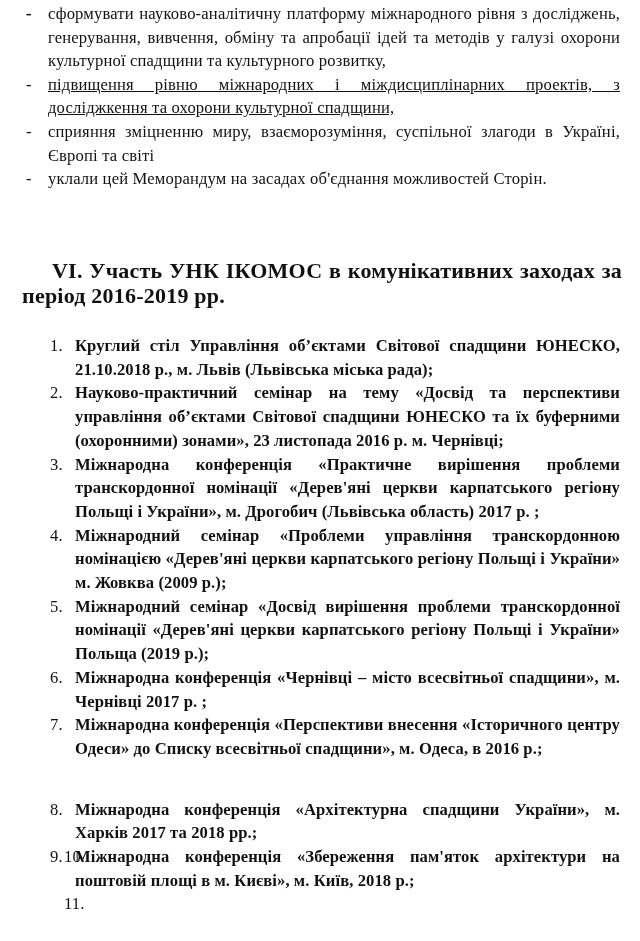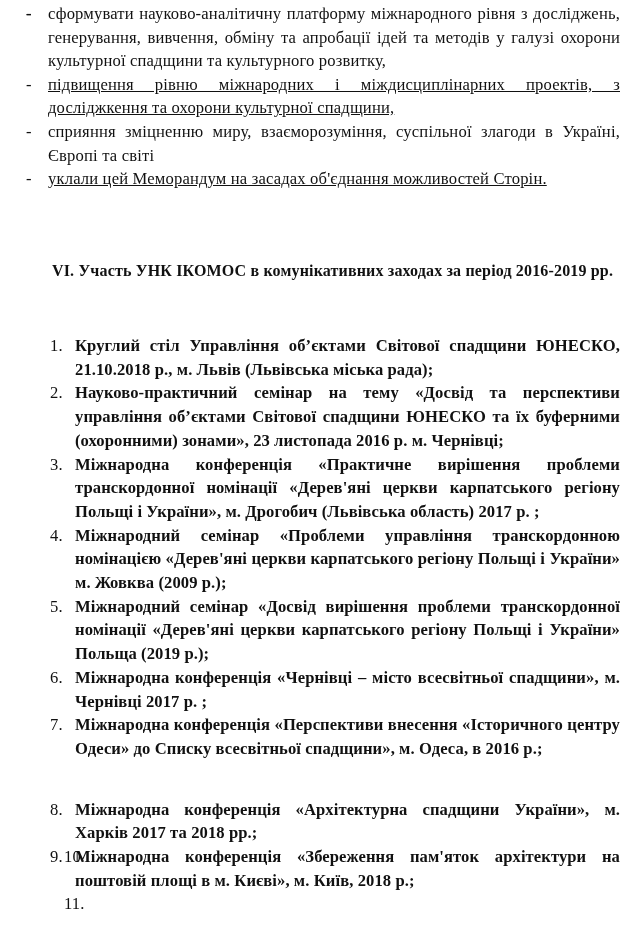--- a/index.html
+++ b/index.html
@@ -59,21 +59,21 @@
   .dash-item .txt { text-align: justify; }
 
   
   .section-heading {
     position: absolute;
     top: 258px;
     left: 0;
     width: 640px;
     box-sizing: border-box;
     padding: 0 18px 0 22px;
-    font-size: 16px;
+    font-size: 22px;
     line-height: 25px;
     font-weight: bold;
     text-align: justify;
     text-indent: 30px;
     letter-spacing: 0.01em;
   }
 
   
   .num-list {
     position: absolute;
@@ -136,21 +136,21 @@
       <li class="dash-item">
         <span class="marker">-</span>
         <span class="txt" style="text-align-last: left; text-decoration: underline;">підвищення рівню міжнародних і міждисциплінарних проектів, з досліджкення та охорони культурної спадщини,</span>
       </li>
       <li class="dash-item">
         <span class="marker">-</span>
         <span class="txt" style="text-align-last: left;">сприяння зміцненню миру, взаєморозуміння, суспільної злагоди в Україні, Європі та світі</span>
       </li>
       <li class="dash-item">
         <span class="marker">-</span>
-        <span class="txt" style="text-align-last: left; text-decoration: underline;">уклали цей Меморандум на засадах об'єднання можливостей Сторін.</span>
+        <span class="txt" style="text-align-last: left;">уклали цей Меморандум на засадах об'єднання можливостей Сторін.</span>
       </li>
     </ul>
 
   <div class="section-heading">VI. Участь УНК ІКОМОС в комунікативних заходах за період 2016-2019 рр.</div>
 
   <ol class="num-list" id="events-list">
       <li class="num-item">
         <span class="num">1.</span>
         <span class="txt" style="text-align-last: left;">Круглий стіл   Управління об’єктами Світової спадщини ЮНЕСКО, 21.10.2018 р., м. Львів (Львівська міська рада);</span>
       </li>

